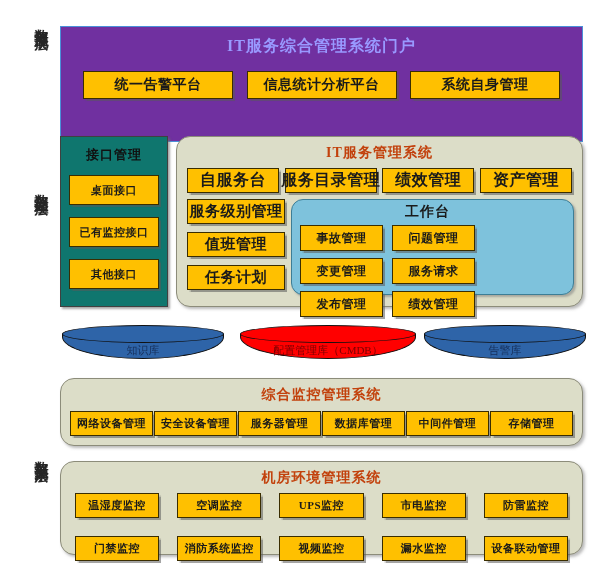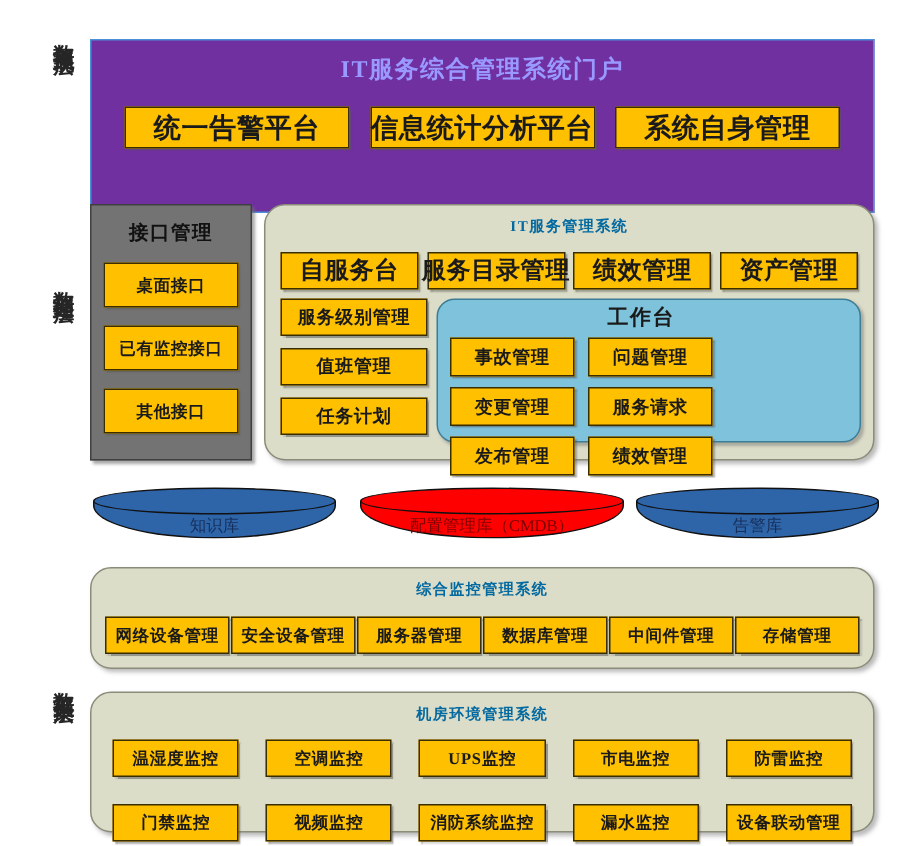--- a/index.html
+++ b/index.html
@@ -68,28 +68,28 @@
     font-weight: bold;
     color: #9999FF;
     letter-spacing: 1px;
   }
   #portal-chips {
     position: absolute;
     left: 22px; right: 22px; top: 44px;
     display: flex;
     justify-content: space-between;
   }
-  #portal-chips .chip { height: 28px; width: 150px; font-size: 18px; }
+  #portal-chips .chip { height: 28px; width: 150px; font-size: 14px; }
 
   
   #interface-panel {
     position: absolute;
     left: 60px; top: 136px;
     width: 108px; height: 171px;
-    background: #737373;
+    background: #0f766e;
     border: 1.5px solid #404040;
     box-shadow: 2px 2px 2px rgba(110,110,110,0.6);
     box-sizing: border-box;
   }
   #interface-title {
     position: absolute;
     top: 9px; left: 0; right: 0;
     text-align: center;
     font-size: 13px;
     font-weight: bold;
@@ -111,23 +111,23 @@
     background: #DCDDC8;
     border: 1.5px solid #8c8c7a;
     border-radius: 14px;
     box-shadow: 2px 2px 3px rgba(120,120,120,0.5);
     box-sizing: border-box;
   }
   .panel-title {
     position: absolute;
     top: 7px; left: 0; right: 0;
     text-align: center;
-    font-size: 10px;
-    font-weight: bold;
-    color: #0369a1;
+    font-size: 14px;
+    font-weight: bold;
+    color: #c2410c;
     letter-spacing: 1px;
   }
 
   #itsm { left: 176px; top: 136px; width: 407px; height: 171px; }
 
   #itsm-top-row {
     position: absolute;
     left: 10px; right: 10px; top: 31px;
     display: flex;
     justify-content: space-between;
@@ -135,21 +135,21 @@
   #itsm-top-row .chip { height: 25px; width: 92px; font-size: 16px; }
 
   #itsm-left-col {
     position: absolute;
     left: 10px; top: 62px;
     width: 98px;
     display: flex;
     flex-direction: column;
     gap: 8px;
   }
-  #itsm-left-col .chip { height: 25px; font-size: 12px; }
+  #itsm-left-col .chip { height: 25px; font-size: 15px; }
 
   
   #workbench {
     position: absolute;
     left: 114px; top: 62px;
     width: 283px; height: 96px;
     background: #7EC2DC;
     border: 1.5px solid #3d7e96;
     border-radius: 12px;
     box-shadow: 2px 2px 2px rgba(120,120,120,0.5);
@@ -320,18 +320,18 @@
 
 <div class="panel" id="room">
   <div class="panel-title">机房环境管理系统</div>
   <div id="room-grid">
     <div class="chip">温湿度监控</div>
     <div class="chip">空调监控</div>
     <div class="chip">UPS监控</div>
     <div class="chip">市电监控</div>
     <div class="chip">防雷监控</div>
     <div class="chip">门禁监控</div>
+    <div class="chip">消防系统监控</div>
     <div class="chip">视频监控</div>
-    <div class="chip">消防系统监控</div>
     <div class="chip">漏水监控</div>
     <div class="chip">设备联动管理</div>
   </div>
 </div>
 
 </body></html>

